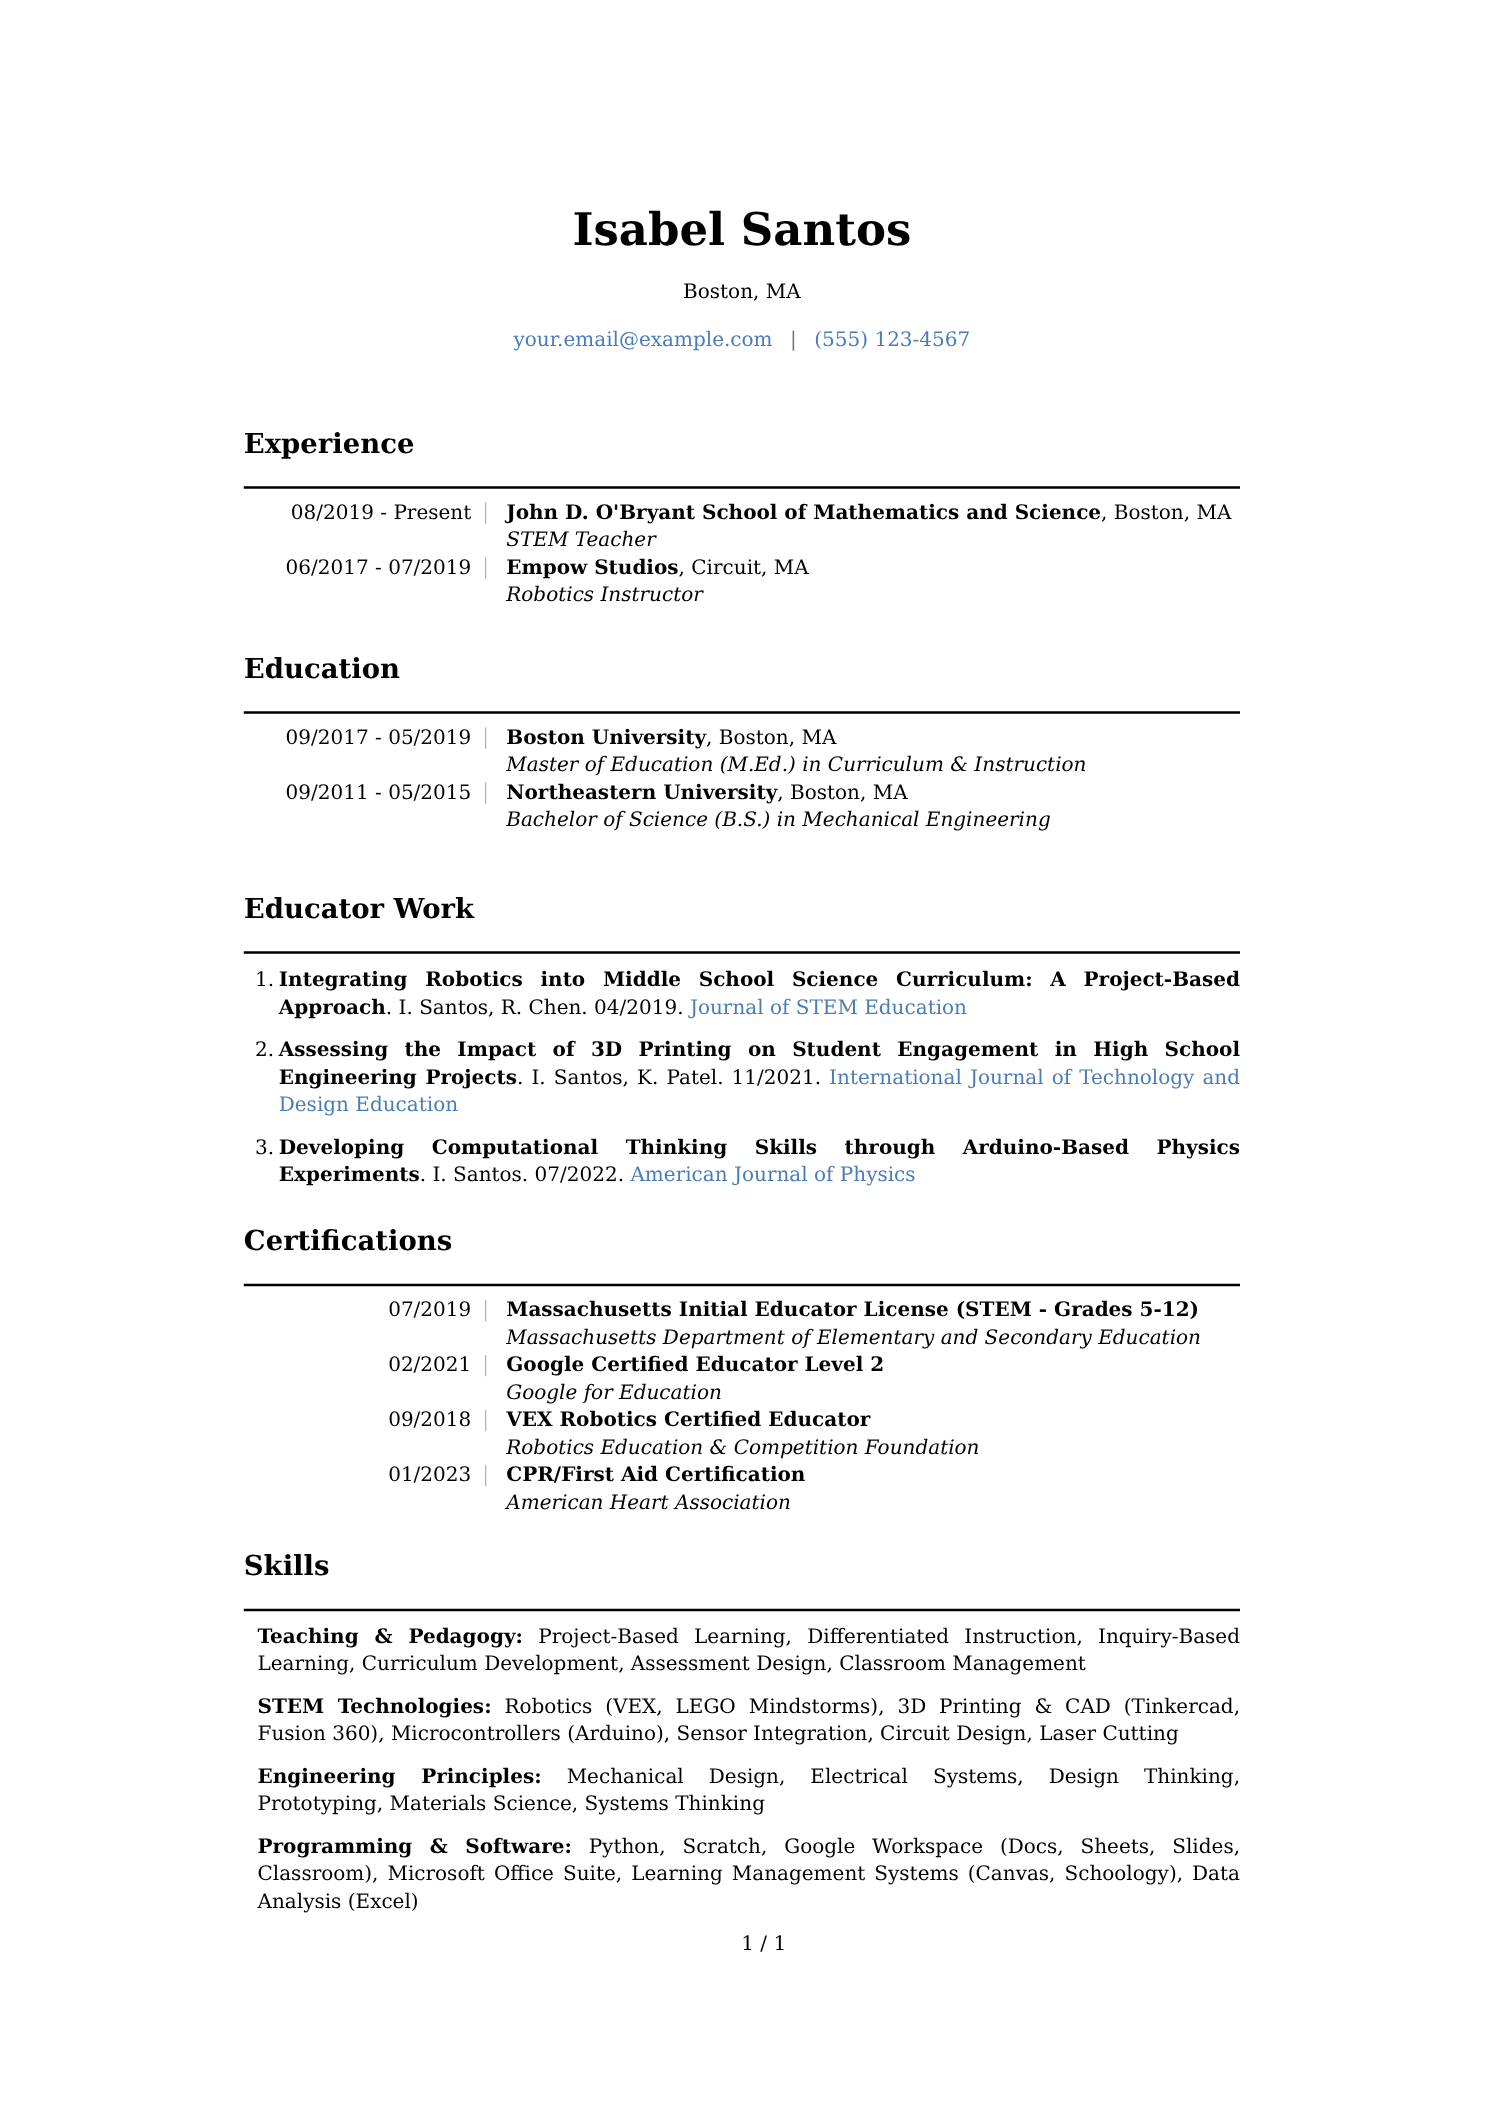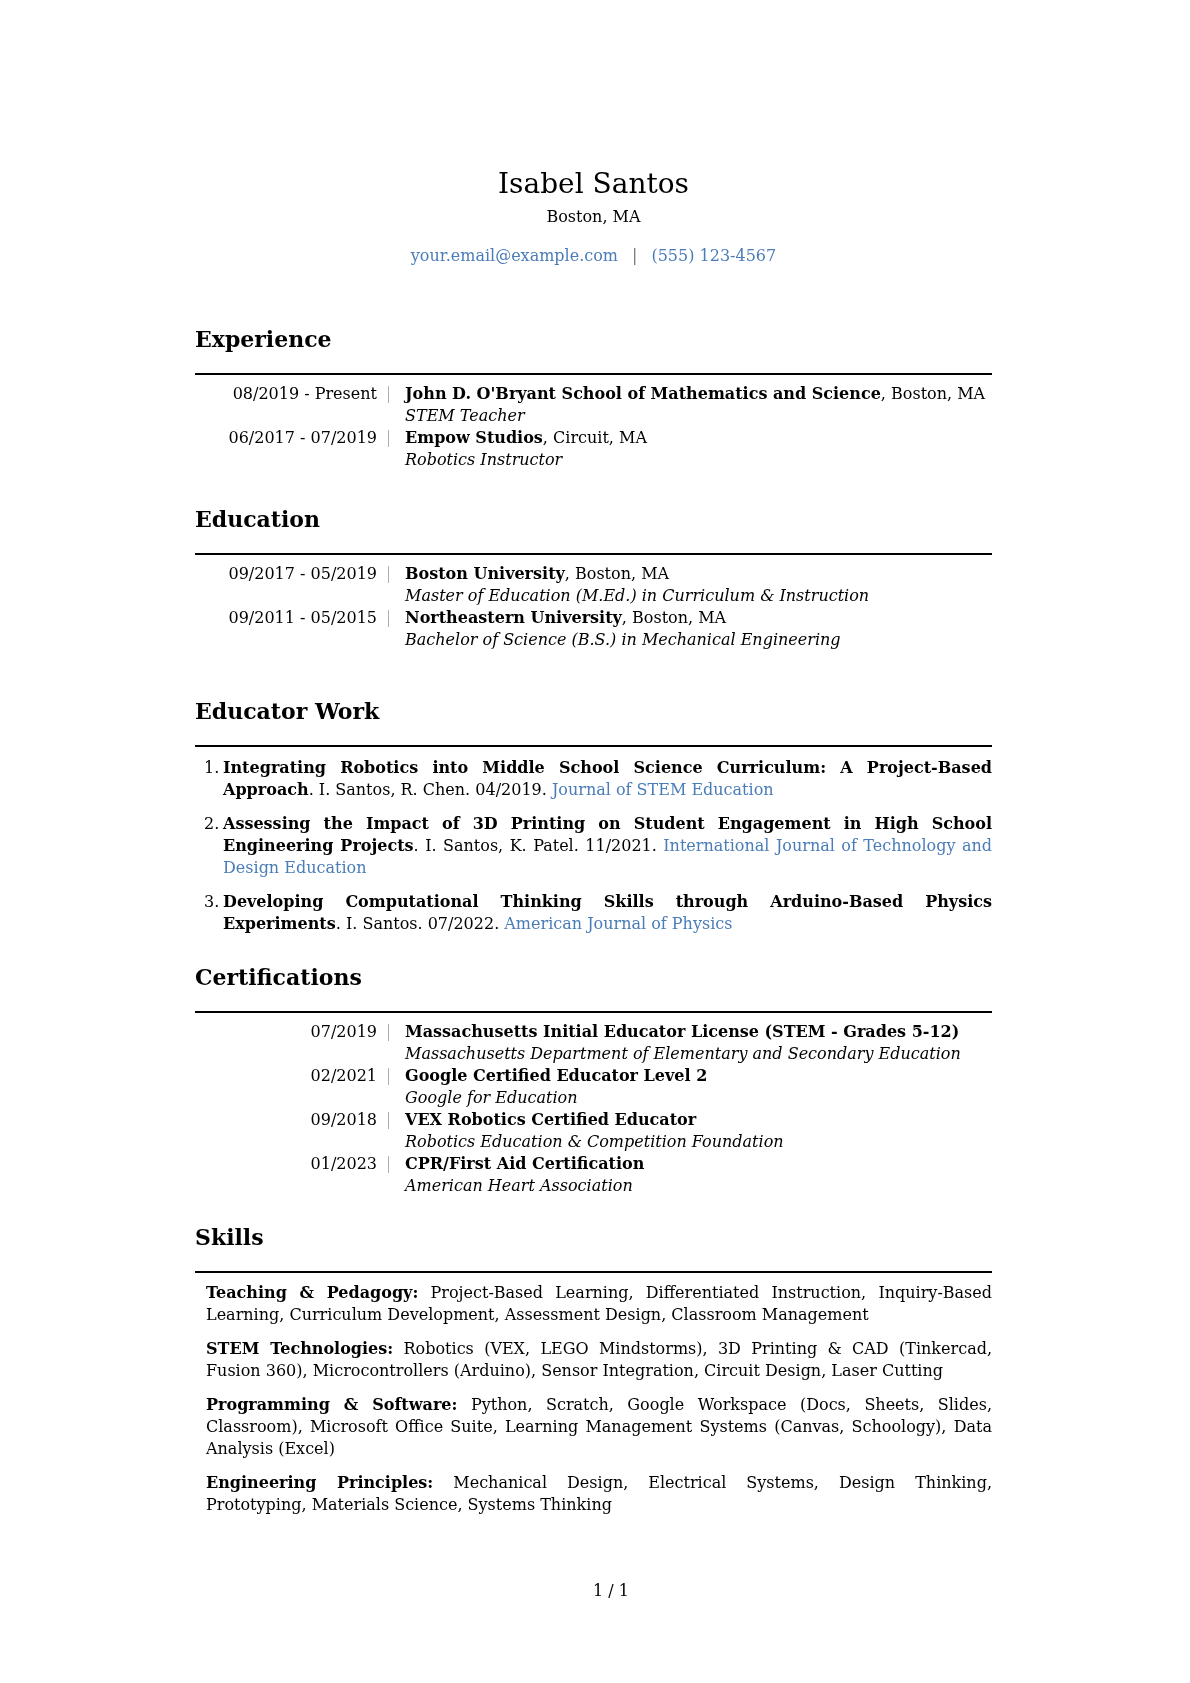--- a/index.html
+++ b/index.html
@@ -6,21 +6,21 @@
   * { box-sizing: border-box; }
   html, body { margin: 0; padding: 0; background: #ffffff; }
   .page {
     width: 1190px; height: 1683px; position: relative;
     background: #ffffff; color: #000;
     font-family: "DejaVu Serif", "Liberation Serif", serif;
     font-size: 16px; line-height: 22px;
     padding: 166px 198px 0 195px; overflow: hidden;
   }
   header { text-align: center; margin-bottom: 58px; }
-  h1 { font-size: 28px; line-height: 36px; font-weight: normal; margin: 0 0 4px 0; }
+  h1 { font-size: 36px; line-height: 36px; font-weight: bold; margin: 0 0 20px 0; }
   .location-line { margin-bottom: 17px; }
   .contact-line a { color: var(--link); text-decoration: none; }
   .contact-sep { color: #777; margin: 0 14px; }
 
   h2 {
     font-size: 22px; line-height: 28px; font-weight: bold; margin: 0;
     padding-bottom: 20px; border-bottom: 2px solid var(--rule);
   }
   .sec-education { margin-top: 34px; }
   .sec-published { margin-top: 46px; }
@@ -38,21 +38,21 @@
 
   .pubs { margin-top: 10px; }
   .pub { position: relative; padding-left: 28px; text-align: justify; margin-bottom: 12px; }
   .pub:last-child { margin-bottom: 0; }
   .pubnum { position: absolute; left: 9px; top: 0; }
 
   .skills-list { margin-top: 9px; }
   .skill { margin: 0 0 12px 0; padding-left: 11px; text-align: justify; }
   .skill:last-child { margin-bottom: 0; }
 
-  .pageno { position: absolute; left: 0; right: 0; top: 1580px; text-align: center; padding-left: 32px; }
+  .pageno { position: absolute; left: 0; right: 0; top: 1544px; text-align: center; padding-left: 32px; }
 </style>
 </head>
 <body>
 
 <div class="page">
 
   <header>
     <h1>Isabel Santos</h1>
     <div class="location-line">Boston, MA</div>
     <div class="contact-line">
@@ -155,20 +155,20 @@
         </div>
       </div>
     </div>
   </section>
 
   <section class="sec-skills">
     <h2>Skills</h2>
     <div class="skills-list">
       <p class="skill"><span class="b">Teaching &amp; Pedagogy:</span><span> Project-Based Learning, Differentiated Instruction, Inquiry-Based Learning, Curriculum Development, Assessment Design, Classroom Management</span></p>
       <p class="skill"><span class="b">STEM Technologies:</span><span> Robotics (VEX, LEGO Mindstorms), 3D Printing &amp; CAD (Tinkercad, Fusion 360), Microcontrollers (Arduino), Sensor Integration, Circuit Design, Laser Cutting</span></p>
+      <p class="skill"><span class="b">Engineering Principles:</span><span> Mechanical Design, Electrical Systems, Design Thinking, Prototyping, Materials Science, Systems Thinking</span></p>
       <p class="skill"><span class="b">Programming &amp; Software:</span><span> Python, Scratch, Google Workspace (Docs, Sheets, Slides, Classroom), Microsoft Office Suite, Learning Management Systems (Canvas, Schoology), Data Analysis (Excel)</span></p>
-      <p class="skill"><span class="b">Engineering Principles:</span><span> Mechanical Design, Electrical Systems, Design Thinking, Prototyping, Materials Science, Systems Thinking</span></p>
     </div>
   </section>
 
   <div class="pageno">1 / 1</div>
 
 </div>
 
 </body></html>

